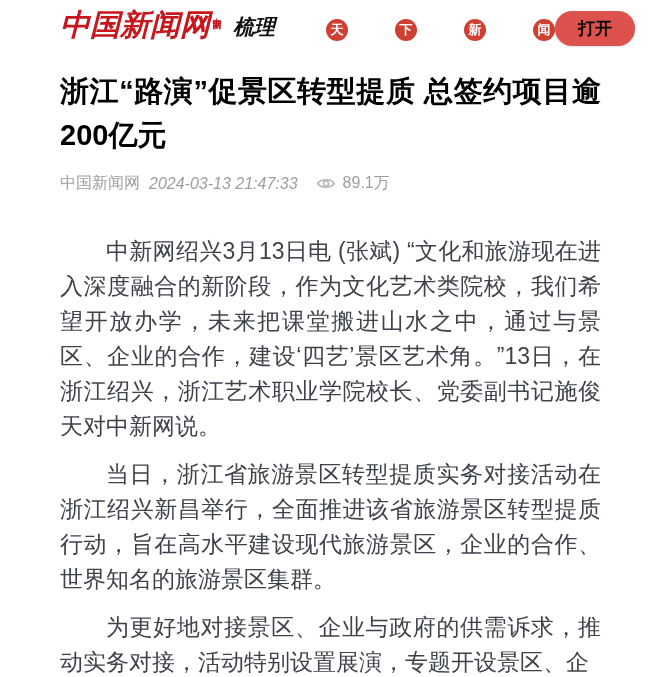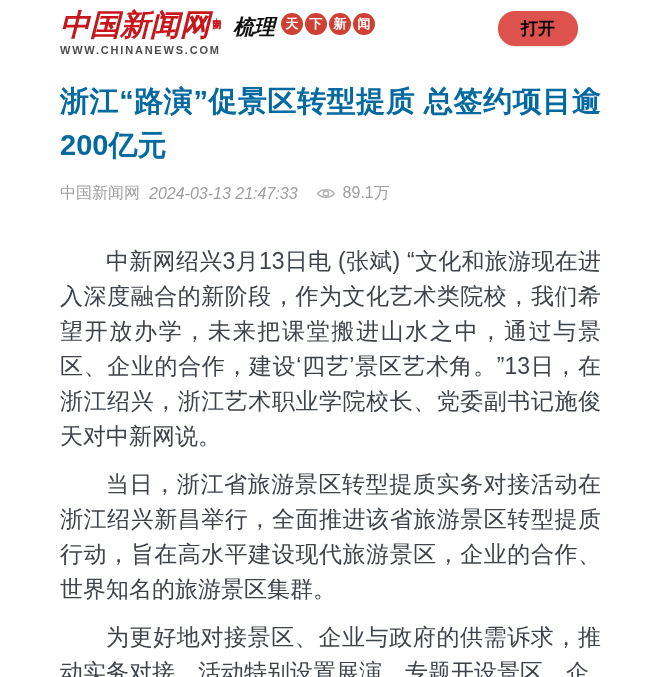--- a/index.html
+++ b/index.html
@@ -20,41 +20,41 @@
   }
   .logo-vertical {
     writing-mode:vertical-rl; text-orientation:upright;
     font-size:9px; font-weight:bold; color:#c8161d; line-height:1;
     margin-left:2px; margin-top:1px; letter-spacing:1px;
   }
   .logo-url {
     font-size:11px; color:#4d4d4d; letter-spacing:1.8px; margin-top:4px;
     font-weight:bold; white-space:nowrap;
   }
-  .tagline { display:flex; align-items:flex-start; margin-left:12px; margin-top:3px; }
+  .tagline { display:flex; align-items:flex-end; margin-left:12px; margin-top:3px;gap:45px; }
   .tagline-prefix {
     font-size:21px; font-weight:bold; font-style:italic; color:#111;
     margin-right:4px; white-space:nowrap;
   }
   .tagline-circle {
     width:22px; height:22px; border-radius:50%;
     background:#cf4033; color:#fff; font-size:13px; font-weight:bold;
     line-height:22px; text-align:center; margin-left:2px; flex:0 0 auto;
   }
   .open-button {
     background:#dd524c; color:#000000; border:none; cursor:pointer;
     font-size:17px; font-weight:bold; line-height:1;
     padding:9px 23px; border-radius:17px; margin-top:1px;
     box-shadow:0 1px 2px rgba(0,0,0,0.12);
     font-family:inherit; white-space:nowrap;
   }
   .article { padding:0 49px 0 60px; }
   .article-title {
     margin-top:24px; font-size:29px; line-height:1.5;
-    font-weight:bold; color:#0369a1; text-align:justify;
+    font-weight:bold; color:#000000; text-align:justify;
   }
   .meta-row {
     margin-top:16px; display:flex; align-items:center;
     font-size:16px; color:#9e9e9e;
   }
   .meta-source { margin-right:9px; }
   .meta-time { margin-right:18px;font-style:italic; }
   .eye-icon { display:inline-flex; align-items:center; margin-right:7px; }
   .eye-icon svg { display:block; }
   .article-body {
@@ -66,21 +66,20 @@
 </head>
 <body>
 
 <div class="header">
   <div class="logo-area">
     <div class="logo-block">
       <div class="logo-row">
         <span class="logo-main">中国新闻网</span>
         <span class="logo-vertical">中新网</span>
       </div>
-      <div class="logo-url">WWW.CHINANEWS.COM</div>
     </div>
     <div class="tagline">
       <span class="tagline-prefix">梳理</span>
       <span class="tagline-circle">天</span>
       <span class="tagline-circle">下</span>
       <span class="tagline-circle">新</span>
       <span class="tagline-circle">闻</span>
     </div>
   </div>
   <button class="open-button">打开</button>

